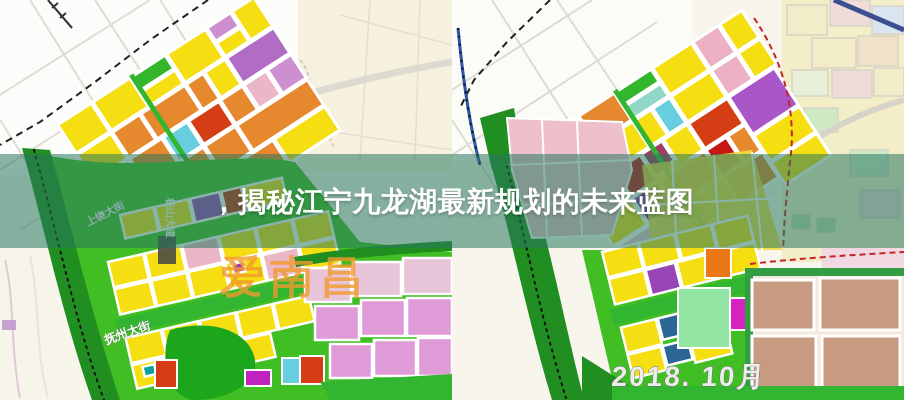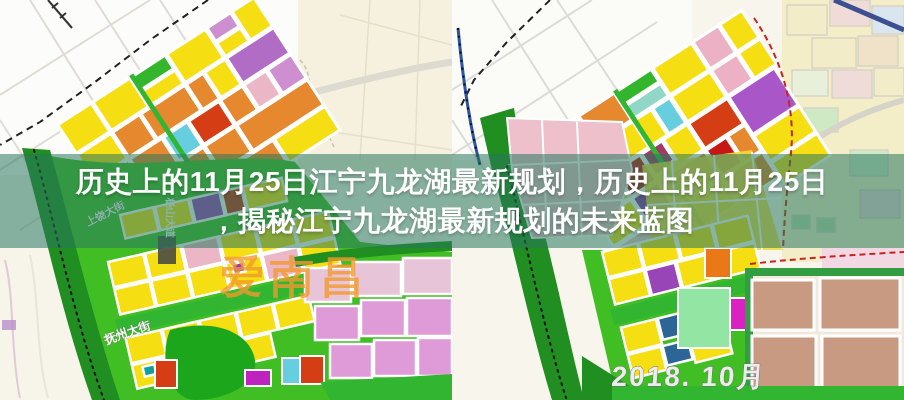--- a/index.html
+++ b/index.html
@@ -291,17 +291,16 @@
           <rect x="370" y="336" width="78" height="54" fill="#c99a80"></rect>
     </g>
     <path d="M298,264 C350,258 400,255 452,252" fill="none" stroke="#cc2222" stroke-width="2" stroke-dasharray="6 4"></path>
     <rect x="160" y="386" width="292" height="14" fill="#2eb82e"></rect>
 
     <text x="186" y="386" font-size="28" class="datestamp" transform="skewX(-4)">2018. 10月</text>
   </svg>
   </div>
 
   <div class="banner">
-    <div class="line">历史上的11月25日江宁九龙湖最新规划，历史上的11月25日</div>
     <div class="line">，揭秘江宁九龙湖最新规划的未来蓝图</div>
   </div>
 
 </div>
 
 </body></html>

